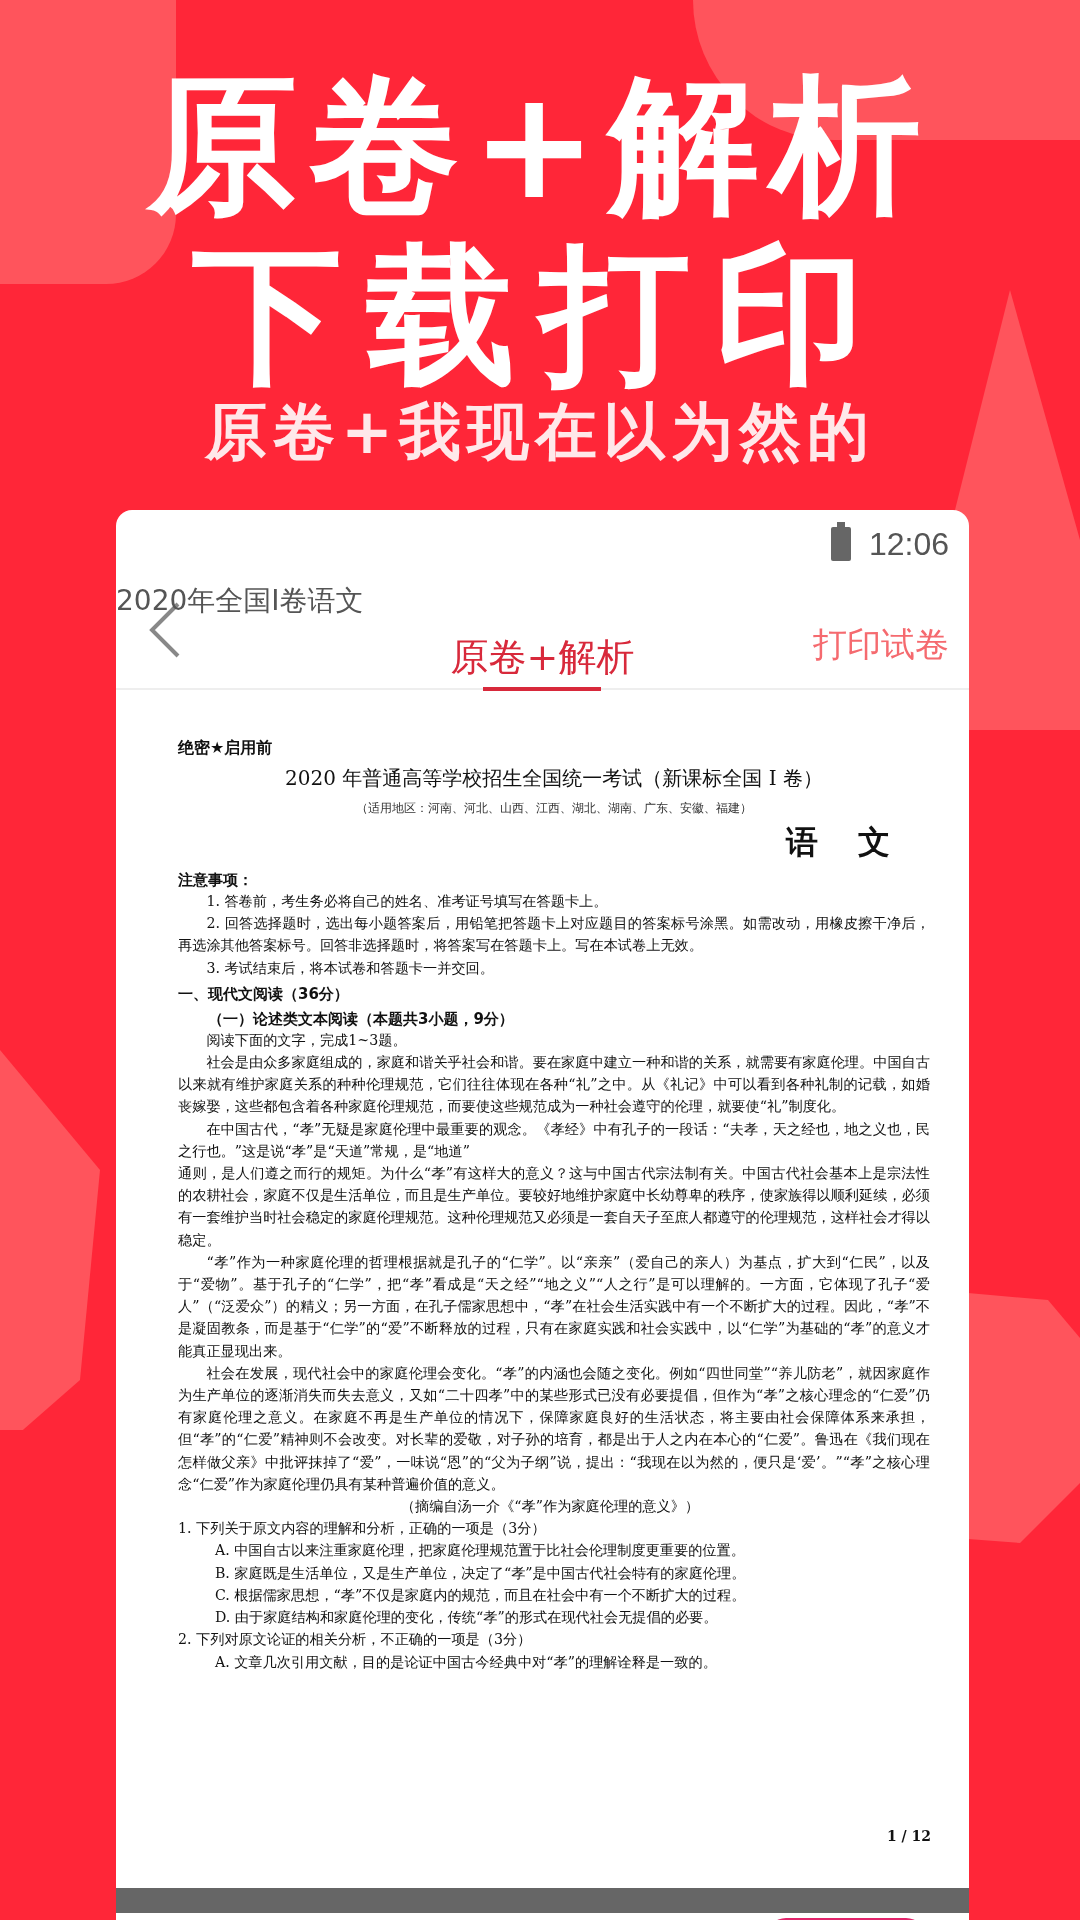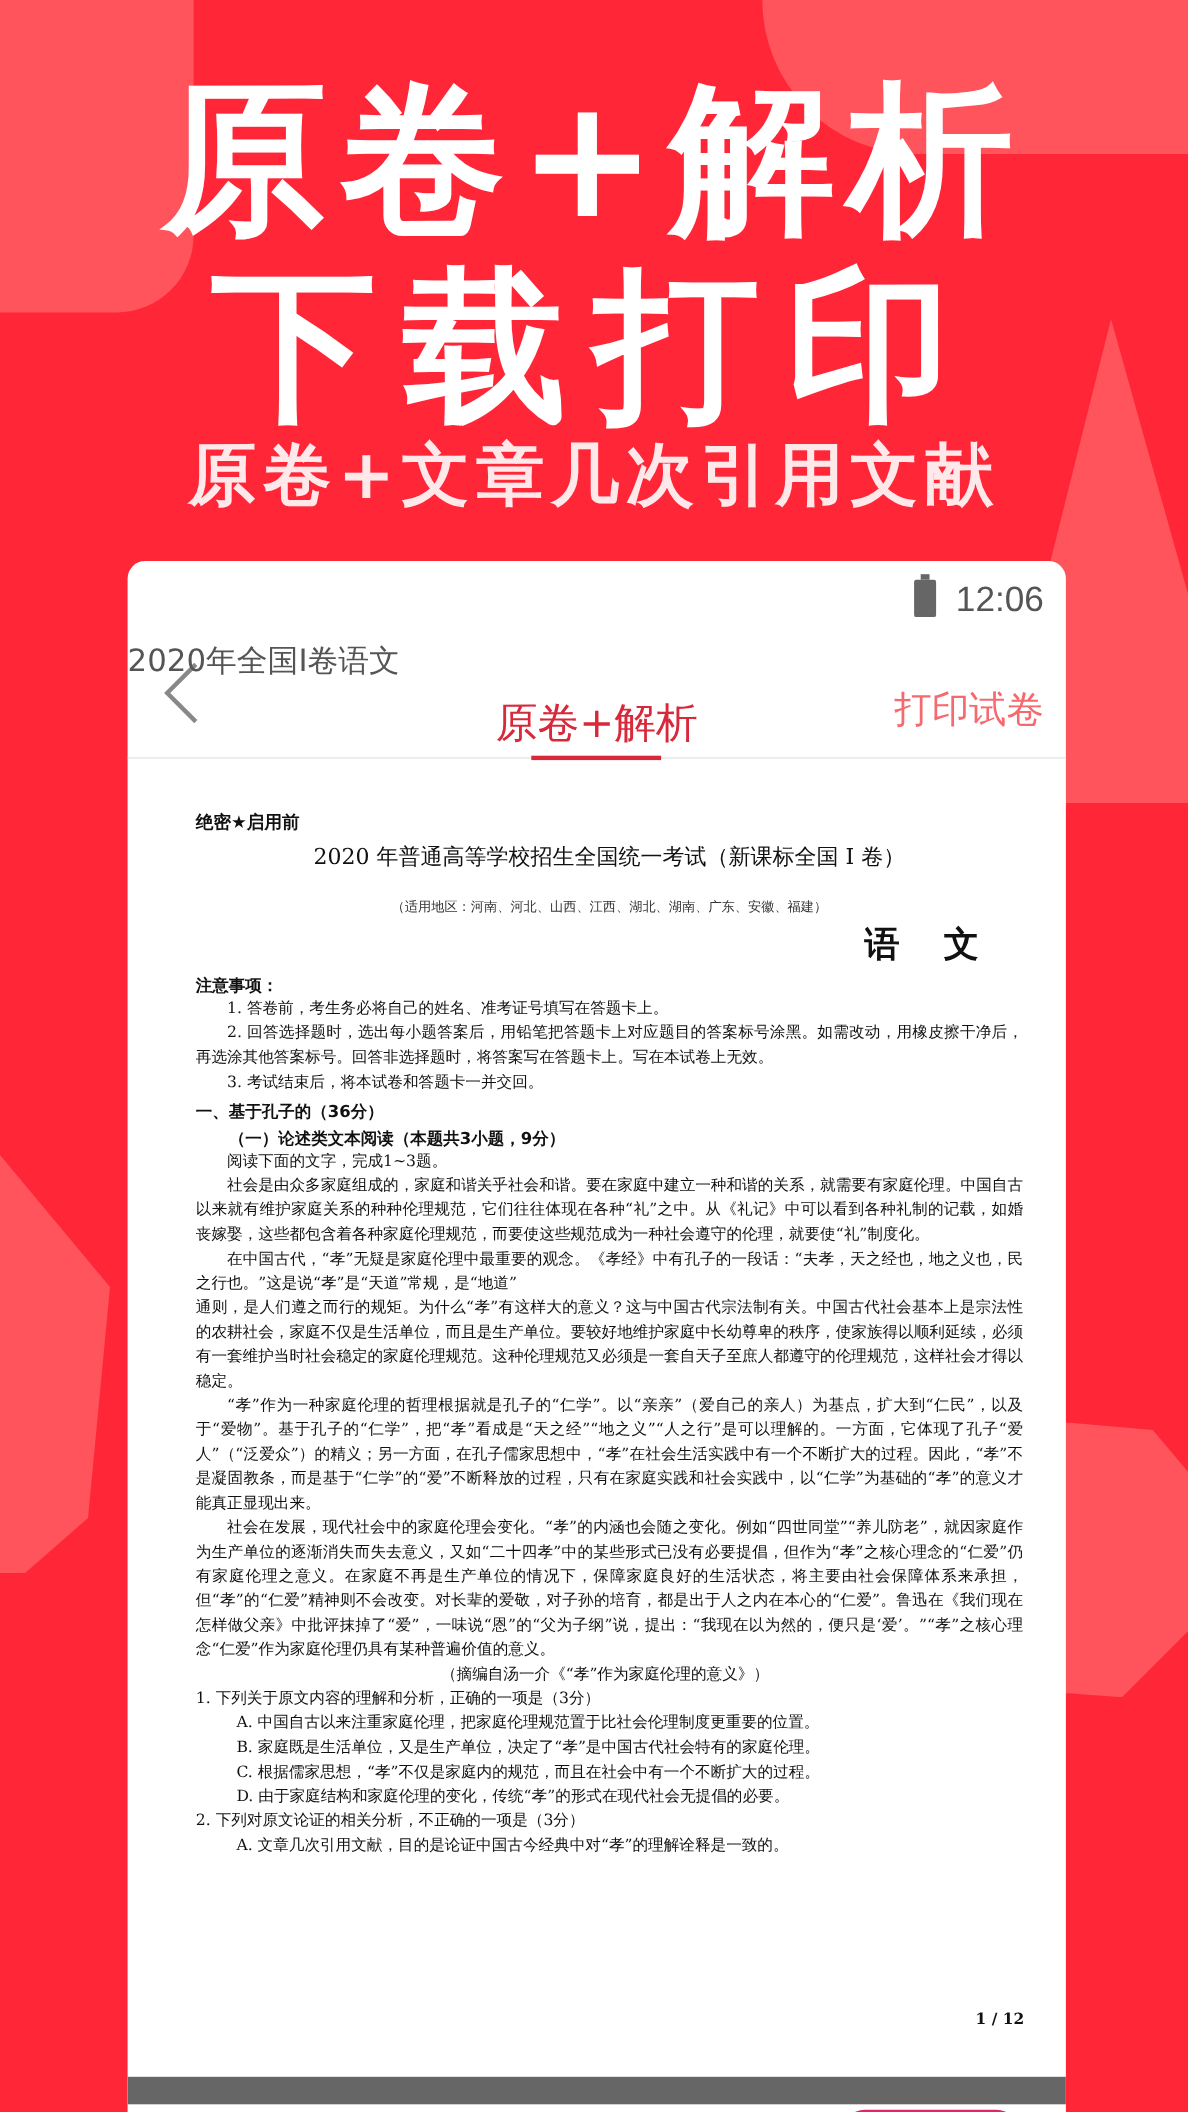--- a/index.html
+++ b/index.html
@@ -36,21 +36,21 @@
   .nav-bar { position: absolute; left: 0; top: 50px; width: 853px; height: 130px; border-bottom: 2px solid #eee; }
   .back-btn { position: absolute; left: 30px; top: 40px; width: 40px; height: 60px; }
   .title { position: absolute; left: 0; width: 853px; top: 22px; text-align: left; font-size: 28px; color: #555; }
   .tab-active { position: absolute; left: 0; width: 853px; top: 72px; text-align: center; font-size: 38px; color: #d8293b; }
   .tab-underline { position: absolute; left: 367px; top: 127px; width: 118px; height: 4px; background: #d8293b; }
   .print-btn { position: absolute; right: 20px; top: 62px; font-size: 34px; color: #f56a6f; }
 
   .doc { position: absolute; left: 62px; top: 228px; width: 752px; font-family: "DejaVu Serif", "Liberation Serif", serif; color: #111; }
   .doc .secret { font-size: 16px; font-weight: bold; font-family: "DejaVu Sans", sans-serif; }
   .doc .exam-title { text-align: center; font-size: 20px; margin-top: 6px; }
-  .doc .regions { text-align: center; font-size: 12px; margin-top: 24px; color: #333; }
+  .doc .regions { text-align: center; font-size: 12px; margin-top: 8px; color: #333; }
   .doc .subject { text-align: right; font-size: 32px; letter-spacing: 40px; margin-top: 4px; font-weight: bold; }
   .doc .h-bold { font-size: 15px; font-weight: bold; font-family: "DejaVu Sans", sans-serif; margin-top: 6px; }
   .doc p { font-size: 14.2px; line-height: 22.2px; text-align: justify; }
   .doc .ind { text-indent: 2em; }
   .doc .ind1 { padding-left: 2em; }
   .doc .src { text-align: center; padding-right: 8px; }
   .doc .opt { padding-left: 2.6em; }
   .page-num { position: absolute; right: 38px; top: 1318px; font-size: 14px; font-weight: bold; font-family: "DejaVu Serif", serif; color: #111; }
 
   .gray-bar { position: absolute; left: 0; top: 1378px; width: 853px; height: 25px; background: #666; }
@@ -60,21 +60,21 @@
 <body>
 
 <div class="bg-shape shape-tl"></div>
 <div class="bg-shape shape-tr"></div>
 <div class="bg-shape shape-r-tri"></div>
 <div class="bg-shape shape-l-hex"></div>
 <div class="bg-shape shape-r-hex"></div>
 
 <div class="hero hero-line1">原卷+解析</div>
 <div class="hero hero-line2">下载打印</div>
-<div class="hero hero-sub">原卷+文章几次引用文献</div>
+<div class="hero hero-sub">原卷+我现在以为然的</div>
 
 <div class="phone">
   <div class="status-bar">
     <span class="battery"></span>
     <span class="clock">12:06</span>
   </div>
 
   <div class="nav-bar">
     <div class="back-btn">
       <svg width="40" height="60" viewBox="0 0 40 60">
@@ -89,21 +89,21 @@
 
   <div class="doc">
     <div class="secret">绝密★启用前</div>
     <div class="exam-title">2020 年普通高等学校招生全国统一考试（新课标全国 I 卷）</div>
     <div class="regions">（适用地区：河南、河北、山西、江西、湖北、湖南、广东、安徽、福建）</div>
     <div class="subject">语文</div>
     <div class="h-bold">注意事项：</div>
     <p class="ind">1. 答卷前，考生务必将自己的姓名、准考证号填写在答题卡上。</p>
     <p class="ind">2. 回答选择题时，选出每小题答案后，用铅笔把答题卡上对应题目的答案标号涂黑。如需改动，用橡皮擦干净后，再选涂其他答案标号。回答非选择题时，将答案写在答题卡上。写在本试卷上无效。</p>
     <p class="ind">3. 考试结束后，将本试卷和答题卡一并交回。</p>
-    <div class="h-bold">一、基于孔子的（36分）</div>
+    <div class="h-bold">一、现代文阅读（36分）</div>
     <div class="h-bold ind1">（一）论述类文本阅读（本题共3小题，9分）</div>
     <p class="ind">阅读下面的文字，完成1~3题。</p>
     <p class="ind">社会是由众多家庭组成的，家庭和谐关乎社会和谐。要在家庭中建立一种和谐的关系，就需要有家庭伦理。中国自古以来就有维护家庭关系的种种伦理规范，它们往往体现在各种“礼”之中。从《礼记》中可以看到各种礼制的记载，如婚丧嫁娶，这些都包含着各种家庭伦理规范，而要使这些规范成为一种社会遵守的伦理，就要使“礼”制度化。</p>
     <p class="ind">在中国古代，“孝”无疑是家庭伦理中最重要的观念。《孝经》中有孔子的一段话：“夫孝，天之经也，地之义也，民之行也。”这是说“孝”是“天道”常规，是“地道”</p>
     <p>通则，是人们遵之而行的规矩。为什么“孝”有这样大的意义？这与中国古代宗法制有关。中国古代社会基本上是宗法性的农耕社会，家庭不仅是生活单位，而且是生产单位。要较好地维护家庭中长幼尊卑的秩序，使家族得以顺利延续，必须有一套维护当时社会稳定的家庭伦理规范。这种伦理规范又必须是一套自天子至庶人都遵守的伦理规范，这样社会才得以稳定。</p>
     <p class="ind">“孝”作为一种家庭伦理的哲理根据就是孔子的“仁学”。以“亲亲”（爱自己的亲人）为基点，扩大到“仁民”，以及于“爱物”。基于孔子的“仁学”，把“孝”看成是“天之经”“地之义”“人之行”是可以理解的。一方面，它体现了孔子“爱人”（“泛爱众”）的精义；另一方面，在孔子儒家思想中，“孝”在社会生活实践中有一个不断扩大的过程。因此，“孝”不是凝固教条，而是基于“仁学”的“爱”不断释放的过程，只有在家庭实践和社会实践中，以“仁学”为基础的“孝”的意义才能真正显现出来。</p>
     <p class="ind">社会在发展，现代社会中的家庭伦理会变化。“孝”的内涵也会随之变化。例如“四世同堂”“养儿防老”，就因家庭作为生产单位的逐渐消失而失去意义，又如“二十四孝”中的某些形式已没有必要提倡，但作为“孝”之核心理念的“仁爱”仍有家庭伦理之意义。在家庭不再是生产单位的情况下，保障家庭良好的生活状态，将主要由社会保障体系来承担，但“孝”的“仁爱”精神则不会改变。对长辈的爱敬，对子孙的培育，都是出于人之内在本心的“仁爱”。鲁迅在《我们现在怎样做父亲》中批评抹掉了“爱”，一味说“恩”的“父为子纲”说，提出：“我现在以为然的，便只是‘爱’。”“孝”之核心理念“仁爱”作为家庭伦理仍具有某种普遍价值的意义。</p>
     <p class="src">（摘编自汤一介《“孝”作为家庭伦理的意义》）</p>
     <p>1. 下列关于原文内容的理解和分析，正确的一项是（3分）</p>
     <p class="opt">A. 中国自古以来注重家庭伦理，把家庭伦理规范置于比社会伦理制度更重要的位置。</p>

